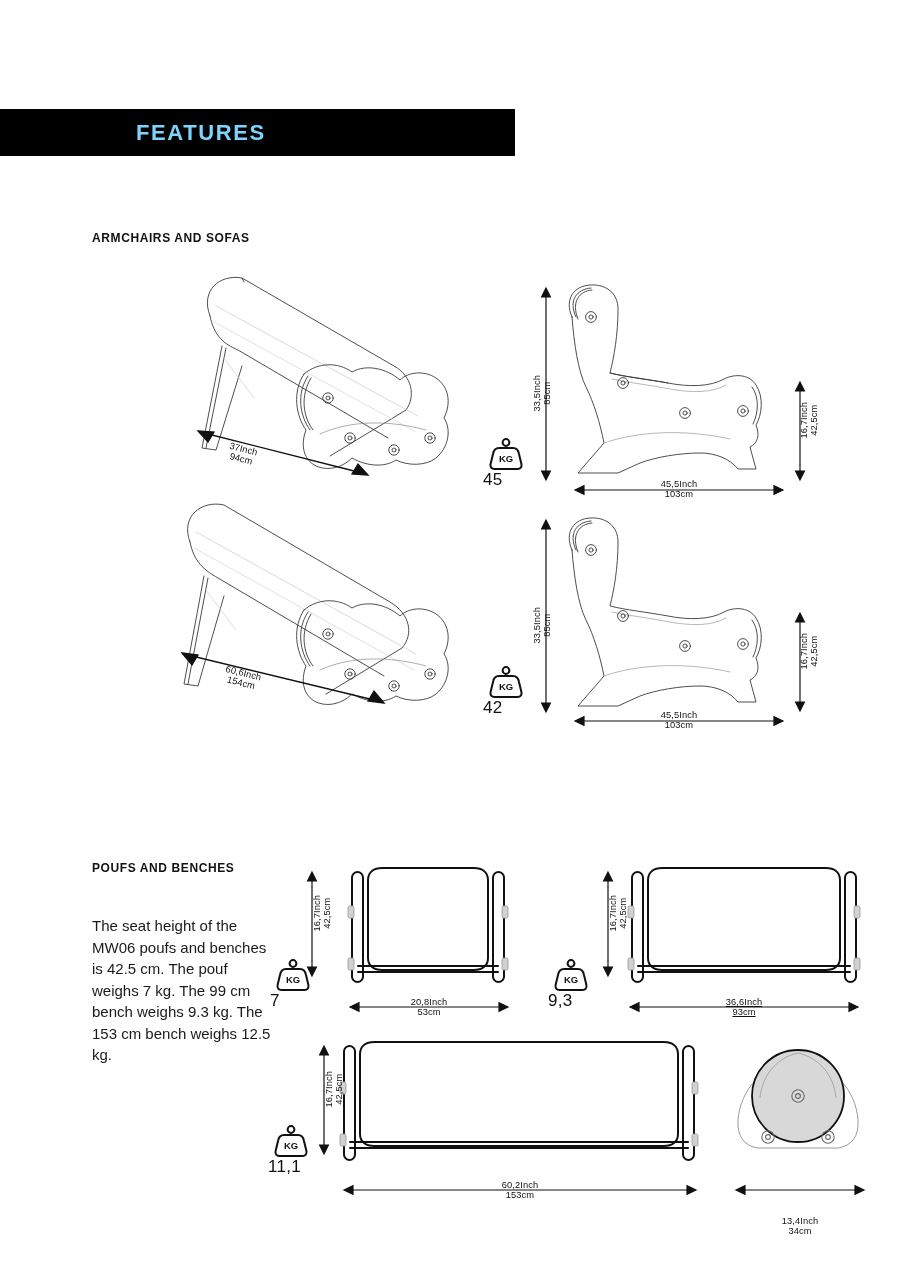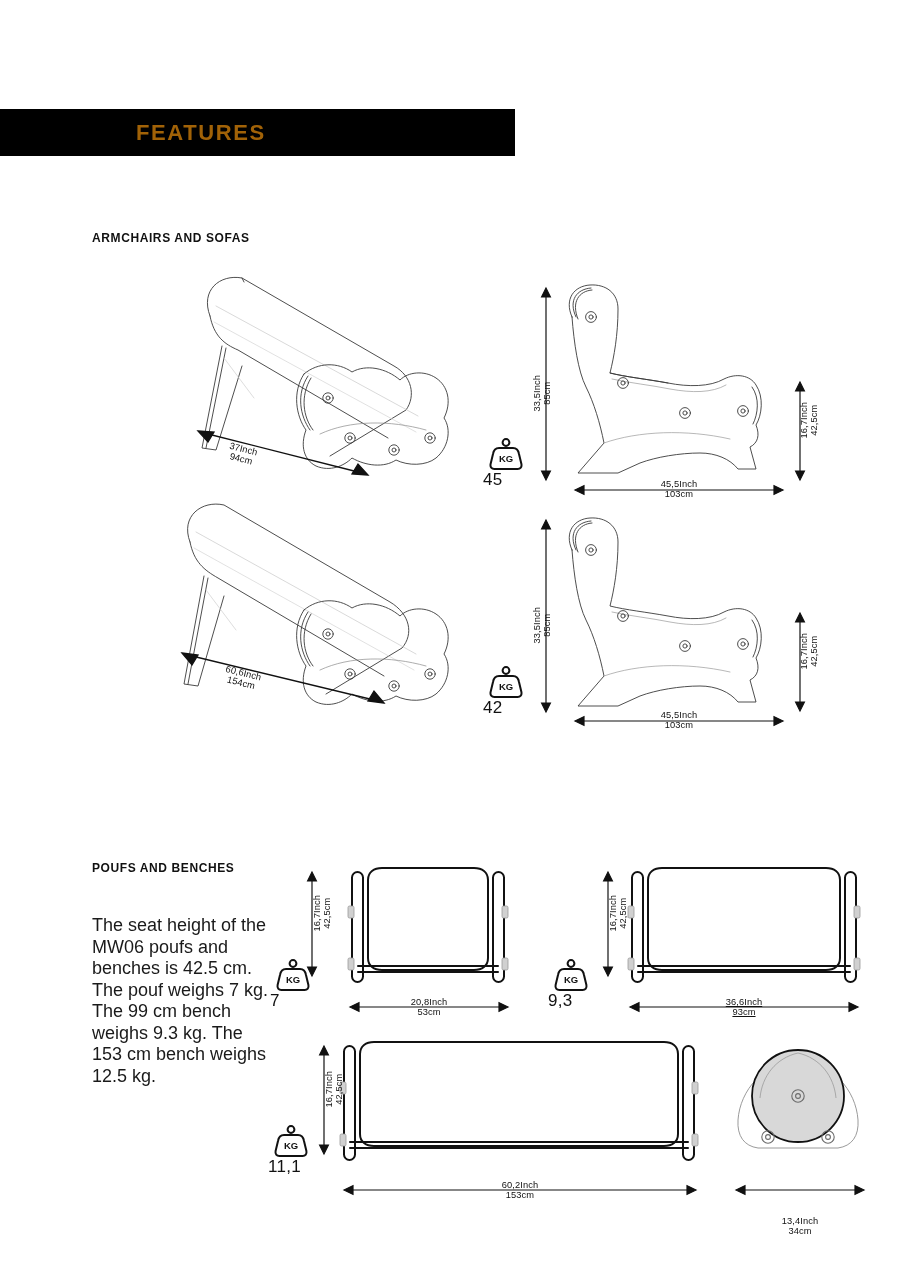--- a/index.html
+++ b/index.html
@@ -10,40 +10,40 @@
     color:#111111;
   }
   .page{position:absolute;inset:0;}
 
   
   .banner{
     position:absolute;left:0;top:109px;width:515px;height:47px;
     background:#000000;display:flex;align-items:center;
   }
   .banner-title{
-    color:#a16207;font-size:22px;font-weight:bold;letter-spacing:1.6px;
+    color:#7dd3fc;font-size:22px;font-weight:bold;letter-spacing:1.6px;
     margin-left:136px;
   }
 
   
   .sec-head{
     position:absolute;font-size:12px;font-weight:bold;letter-spacing:0.6px;
     color:#111;
   }
   #head-armchairs{left:92px;top:231px;}
   #head-poufs{left:92px;top:861px;}
 
   
   .note{
     position:absolute;left:186px;top:749px;width:640px;
     font-size:12.4px;color:#1a1a1a;letter-spacing:0.1px;
   }
   .desc{
     position:absolute;left:92px;top:915px;width:180px;
-    font-size:18px;line-height:21.5px;color:#1a1a1a;
+    font-size:15px;line-height:21.5px;color:#1a1a1a;
   }
 
   
   .dim{
     position:absolute;font-size:9.3px;line-height:10.2px;color:#111;
     text-align:center;white-space:nowrap;letter-spacing:0.1px;
   }
   .dim.vert{transform-origin:50% 50%;transform:rotate(-90deg);}
   .dim .l2{display:block;}
 

